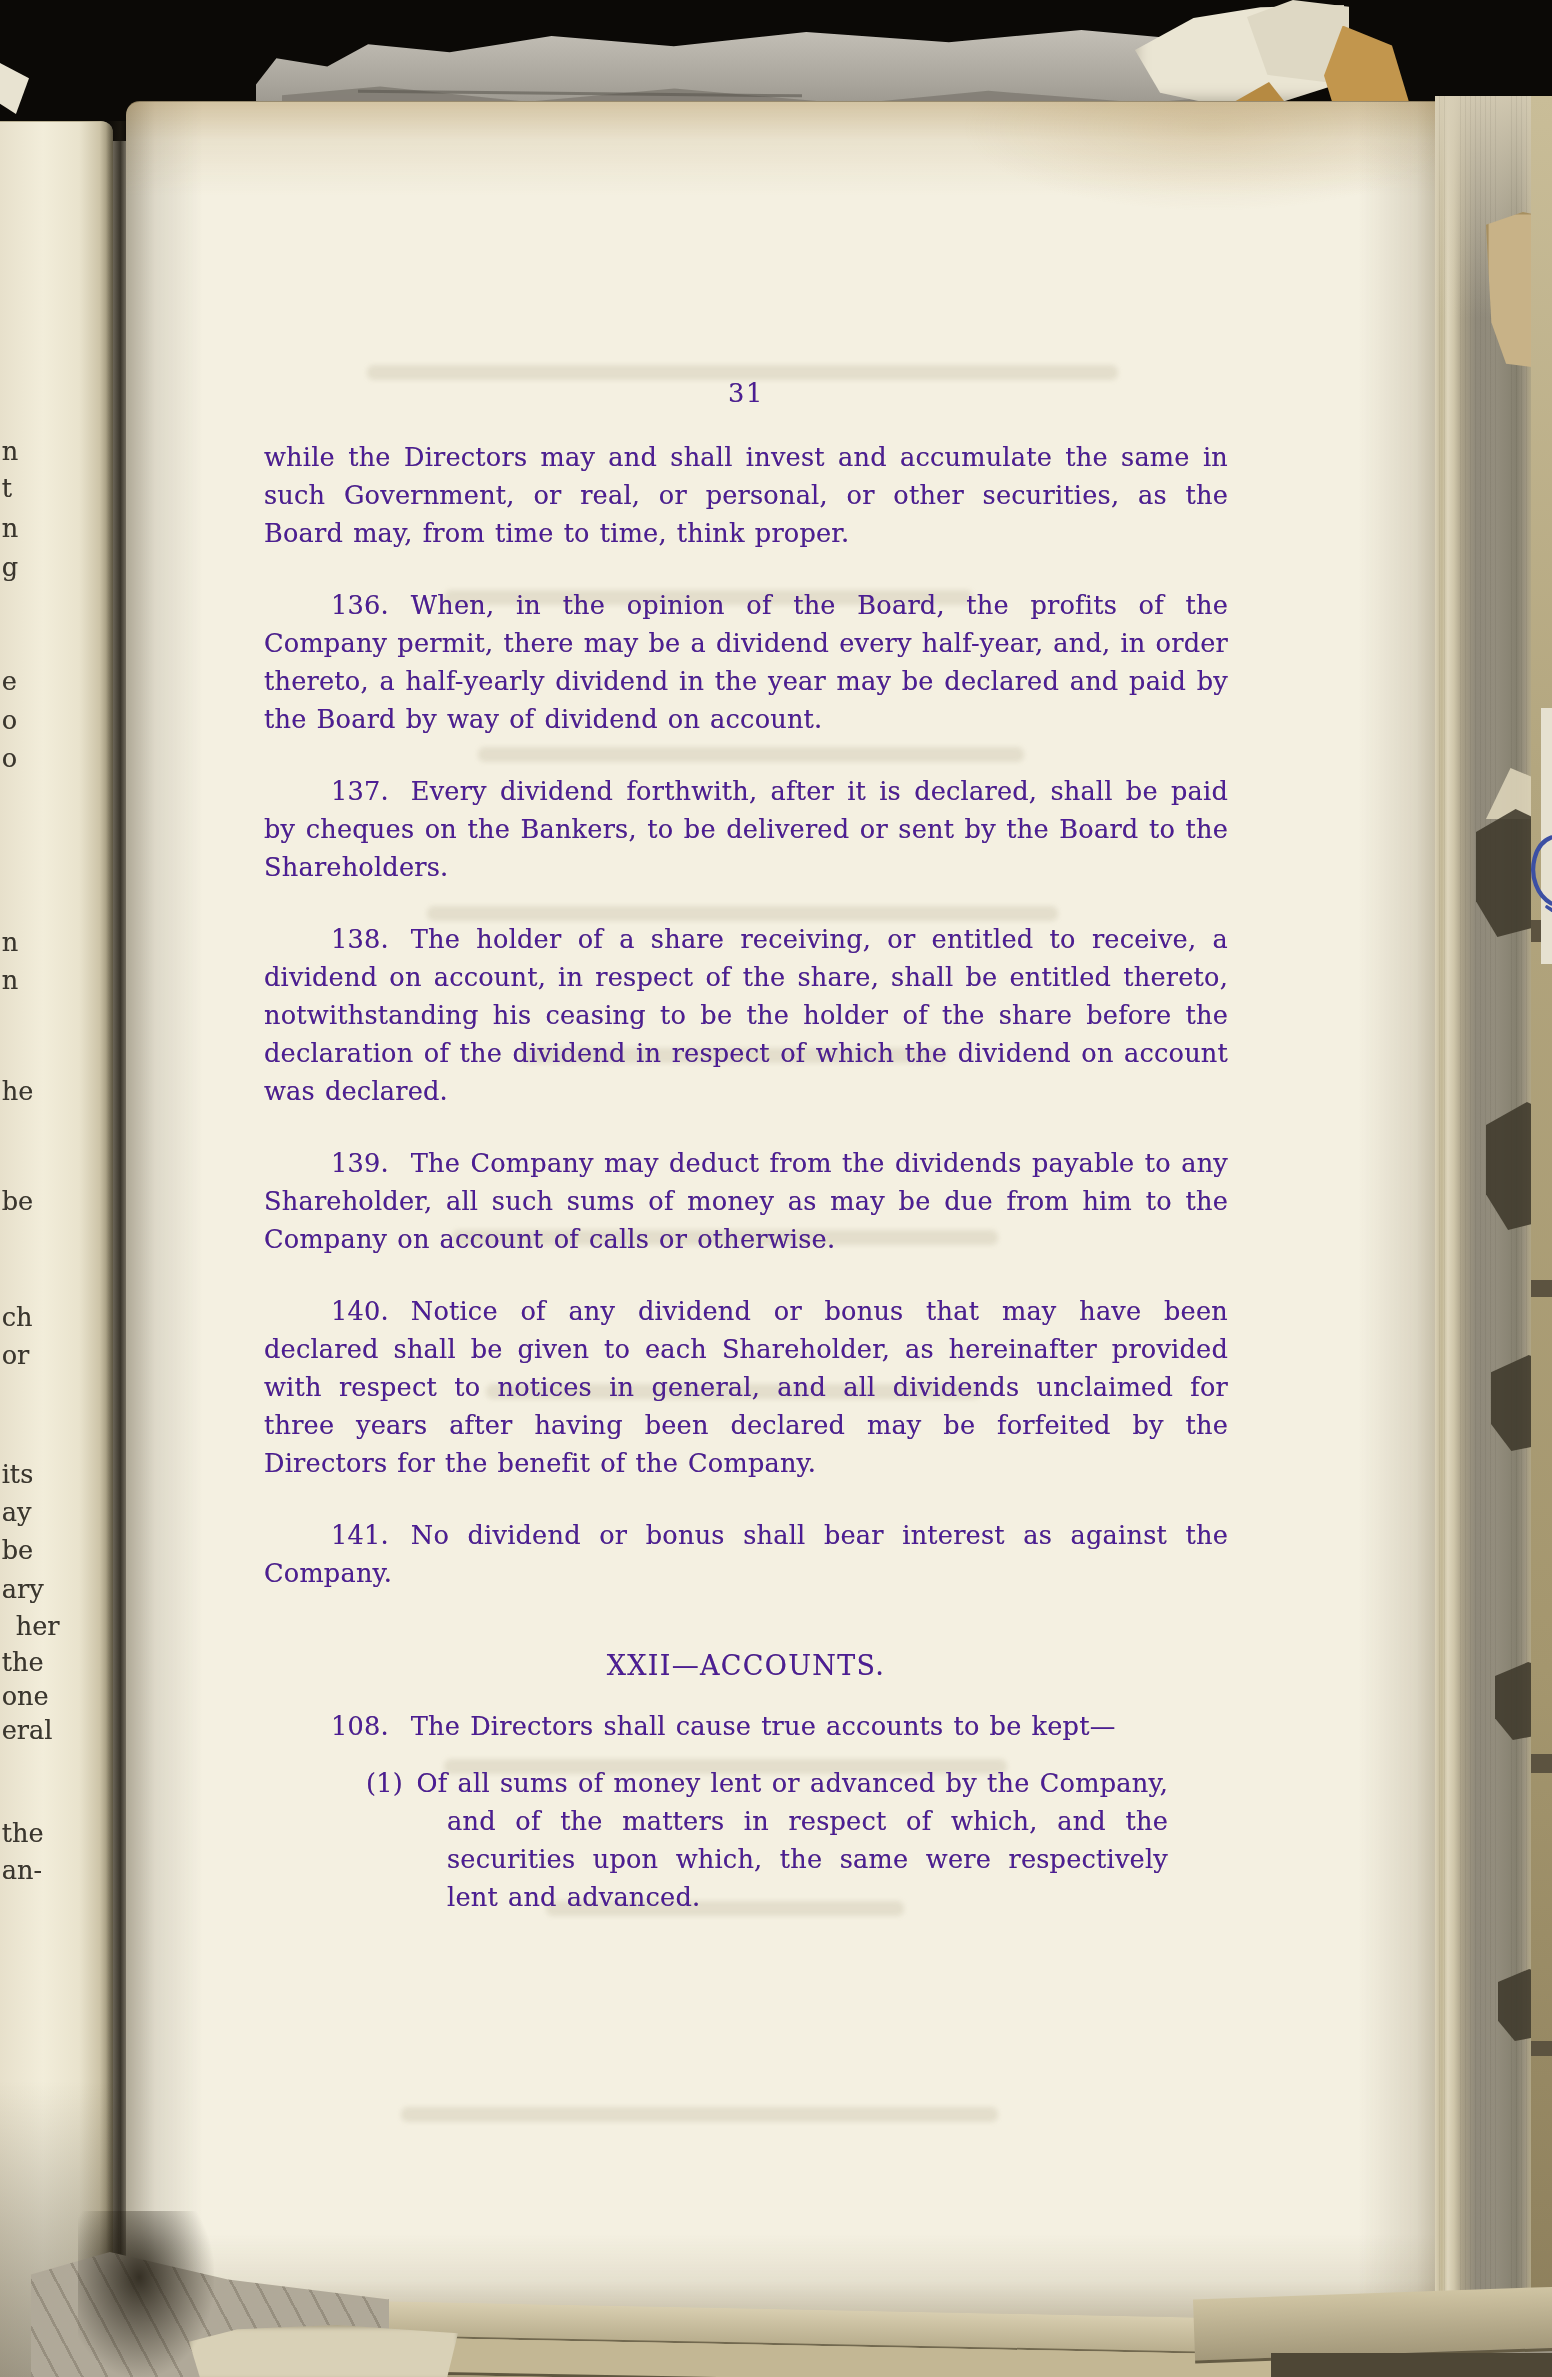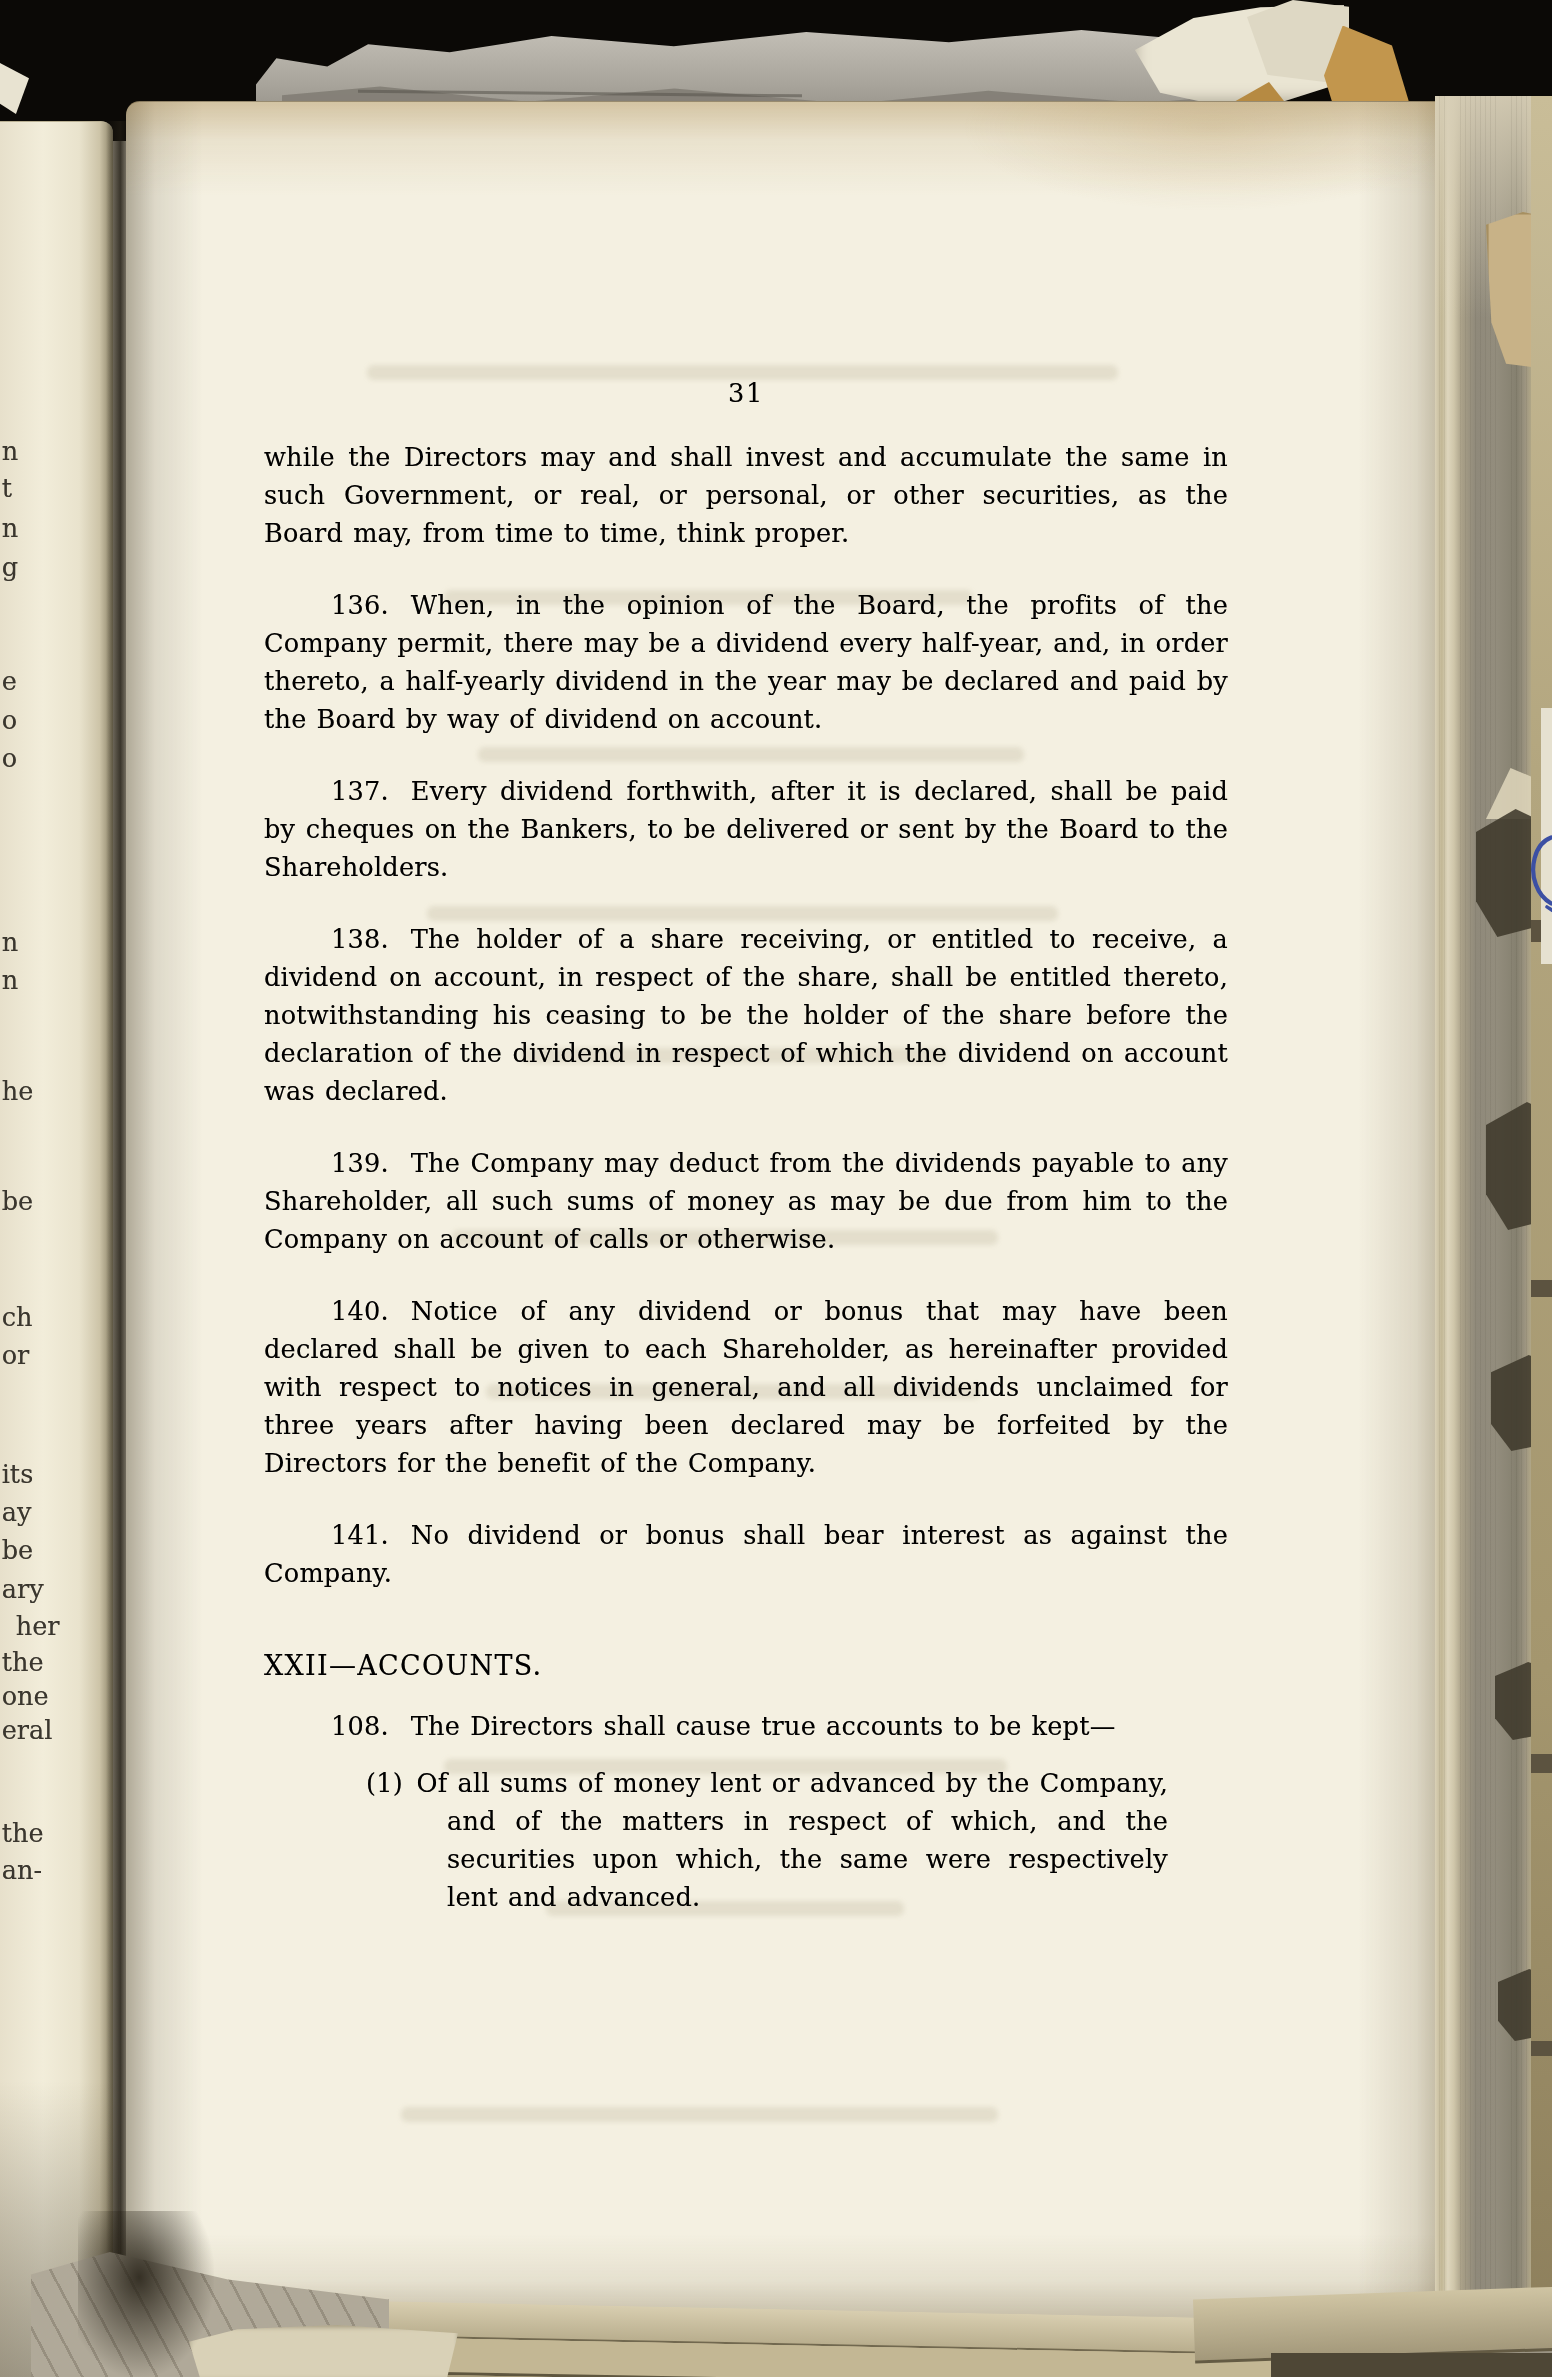--- a/index.html
+++ b/index.html
@@ -83,28 +83,28 @@
     background:linear-gradient(to bottom,#cfc4a3,#a3987a);transform:rotate(-2deg);border-bottom:3.4px solid #645b44;}
   .bot-right-dark{position:absolute;left:1271px;top:2353px;width:290px;height:27px;background:#4e4736;}
   .crumple{position:absolute;left:31px;top:2252px;width:358px;height:125px;background:#b0a999;
     clip-path:polygon(0 18%,22% 0,55% 22%,100% 38%,100% 100%,0 100%);
     background-image:repeating-linear-gradient(62deg,rgba(60,50,35,.22) 0 2.6px,rgba(0,0,0,0) 2.6px 22px);}
   .gutter-bottom-shadow{position:absolute;left:78px;top:2211px;width:136px;height:166px;
     background:radial-gradient(ellipse at 45% 40%,rgba(32,27,17,.85),rgba(32,27,17,0) 72%);}
   .scrap{position:absolute;left:189px;top:2325px;width:269px;height:52px;background:#d9d1b7;
     clip-path:polygon(0 32%,18% 8%,55% 0,100% 16%,96% 100%,4% 100%);box-shadow:inset 0 2.6px 4.3px rgba(90,80,55,.4);}
   
-  .text-block{position:absolute;left:264px;top:374px;width:964px;color:#000000;
+  .text-block{position:absolute;left:264px;top:374px;width:964px;color:#4c1d95;
     font-size:25.6px;line-height:38px;text-align:justify;letter-spacing:0.2px;word-spacing:1.7px;
     text-shadow:0 0 0.6px rgba(47,44,38,.5);}
   .page-number{text-align:center;margin:0 0 25.6px 0;letter-spacing:1.7px;}
   .para{margin:8px 0 34px 0;}
   .para.indent{text-indent:67px;}
   .pnum{margin-right:22px;}
-  .section-heading{margin:55px 0 22px 0;text-align:left;font-size:27px;font-weight:normal;letter-spacing:1.3px;}
+  .section-heading{margin:55px 0 22px 0;text-align:center;font-size:27px;font-weight:normal;letter-spacing:1.3px;}
   .subitem{margin:0 0 0 102px;width:802px;}
   .subitem .si-text{text-indent:-81px;padding-left:81px;}
   .si-num{margin-right:13.6px;}
   
   .frag{position:absolute;left:1.7px;color:#3a362e;font-size:25.6px;line-height:29px;
     text-shadow:0 0 0.6px rgba(58,54,46,.5);}
 </style>
 </head>
 <body>
 

